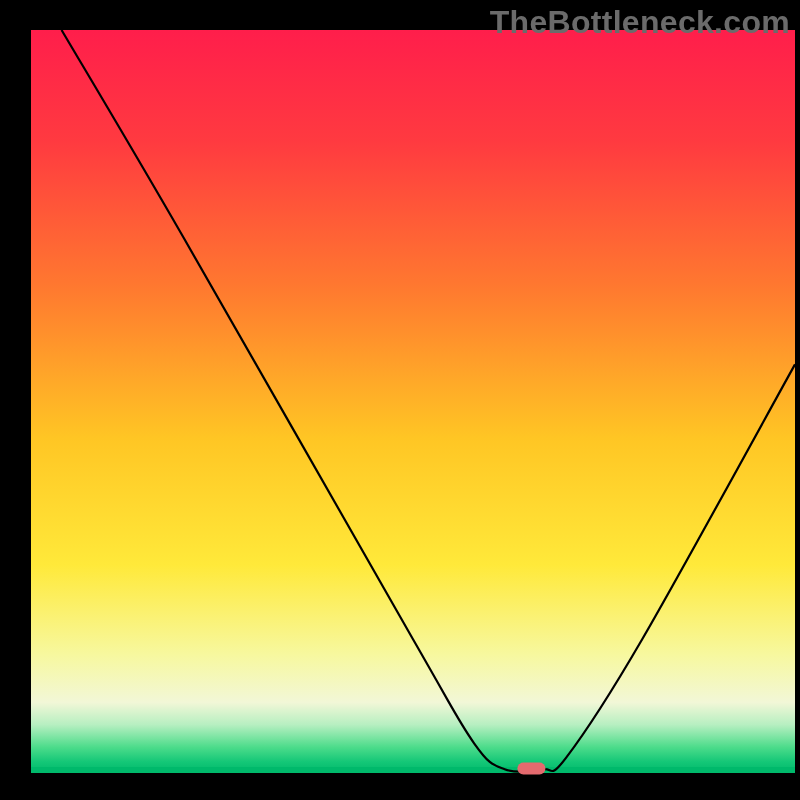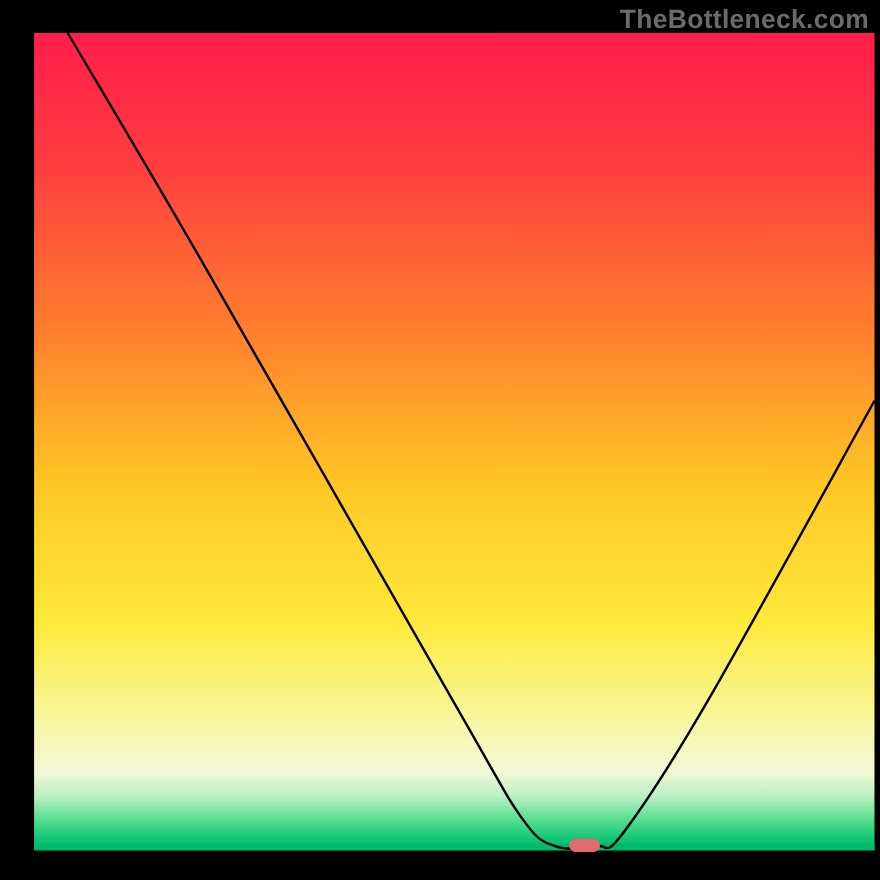--- a/index.html
+++ b/index.html
@@ -11,21 +11,21 @@
   .wrap {
     width: 800px;
     height: 800px;
     position: relative;
   }
   svg { display: block; }
   .watermark {
     position: absolute;
     top: 4px;
     right: 10px;
-    font-size: 24px;
+    font-size: 32px;
     font-weight: 600;
     color: #6b6b6b;
     letter-spacing: 0.3px;
   }
 </style>
 </head>
 <body>
 
 <div class="wrap">
   <svg id="chart-svg" width="800" height="800" viewBox="0 0 800 800">

